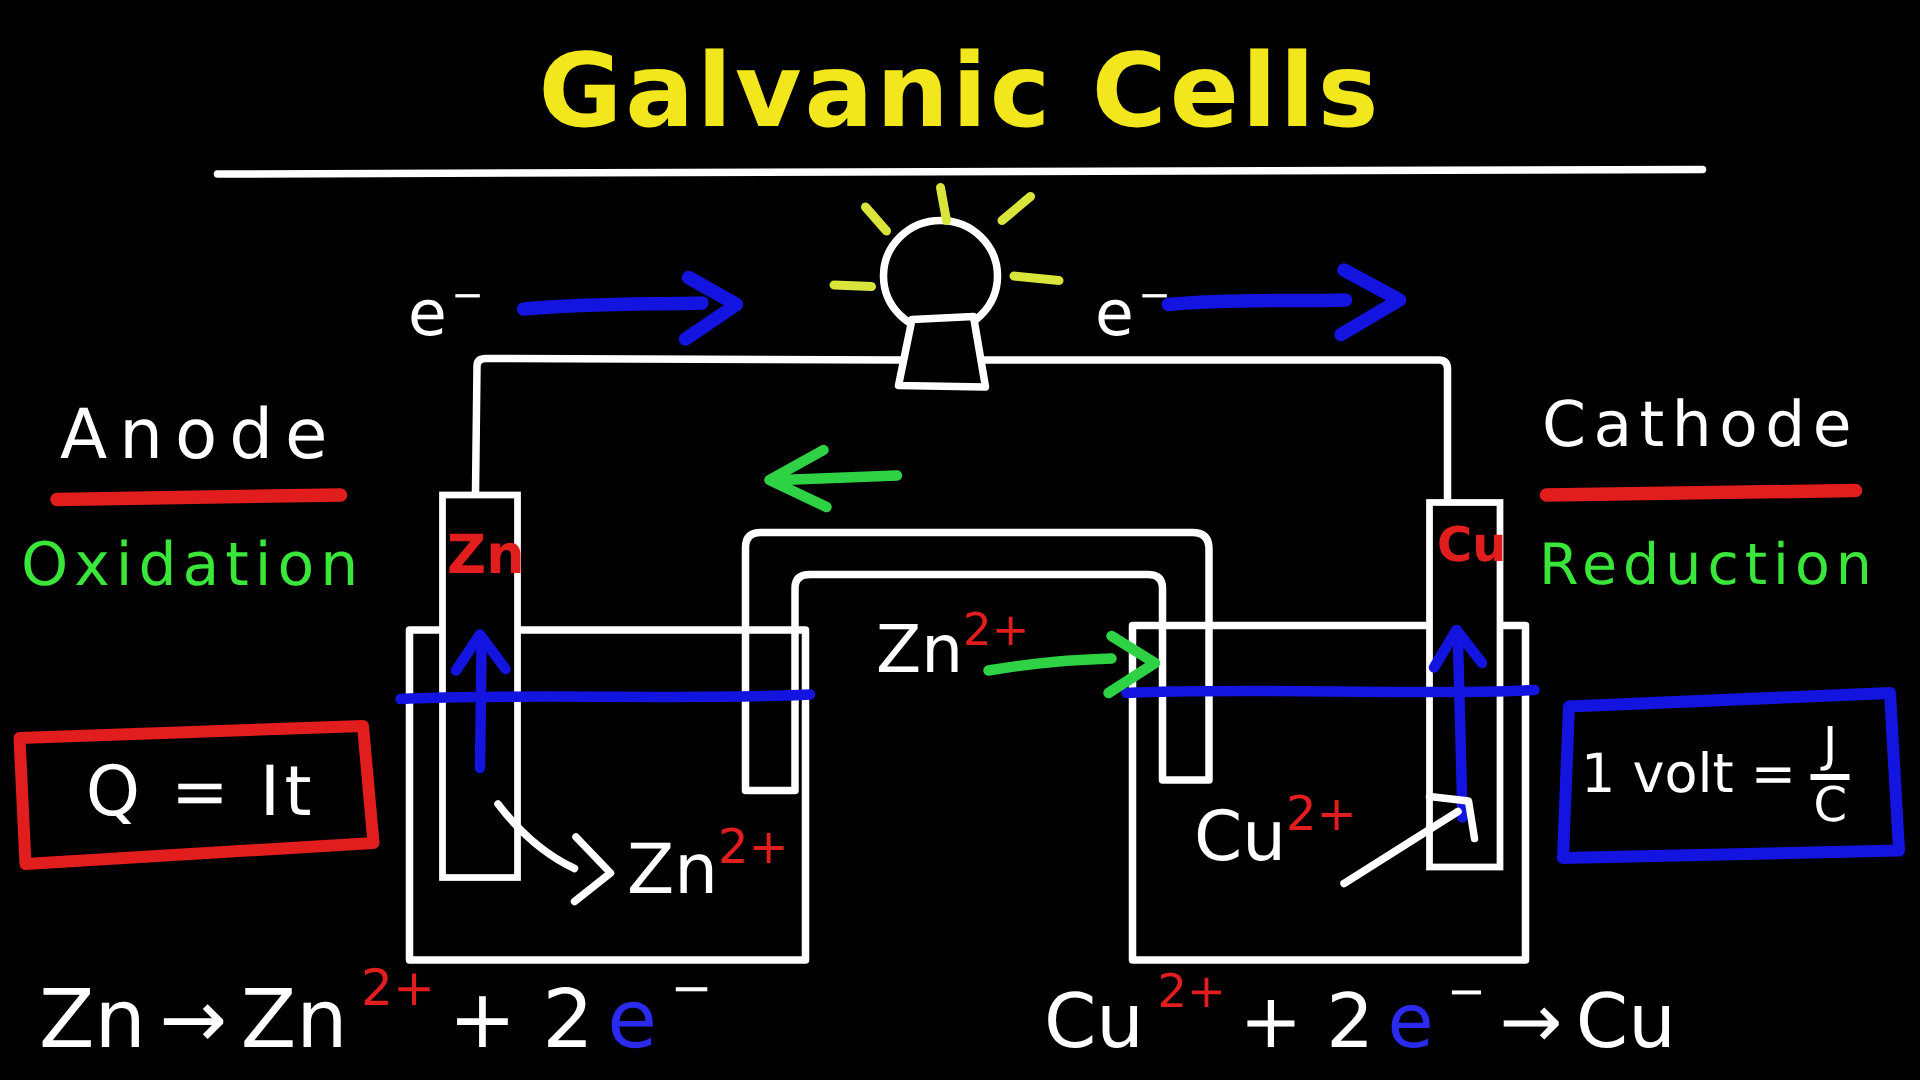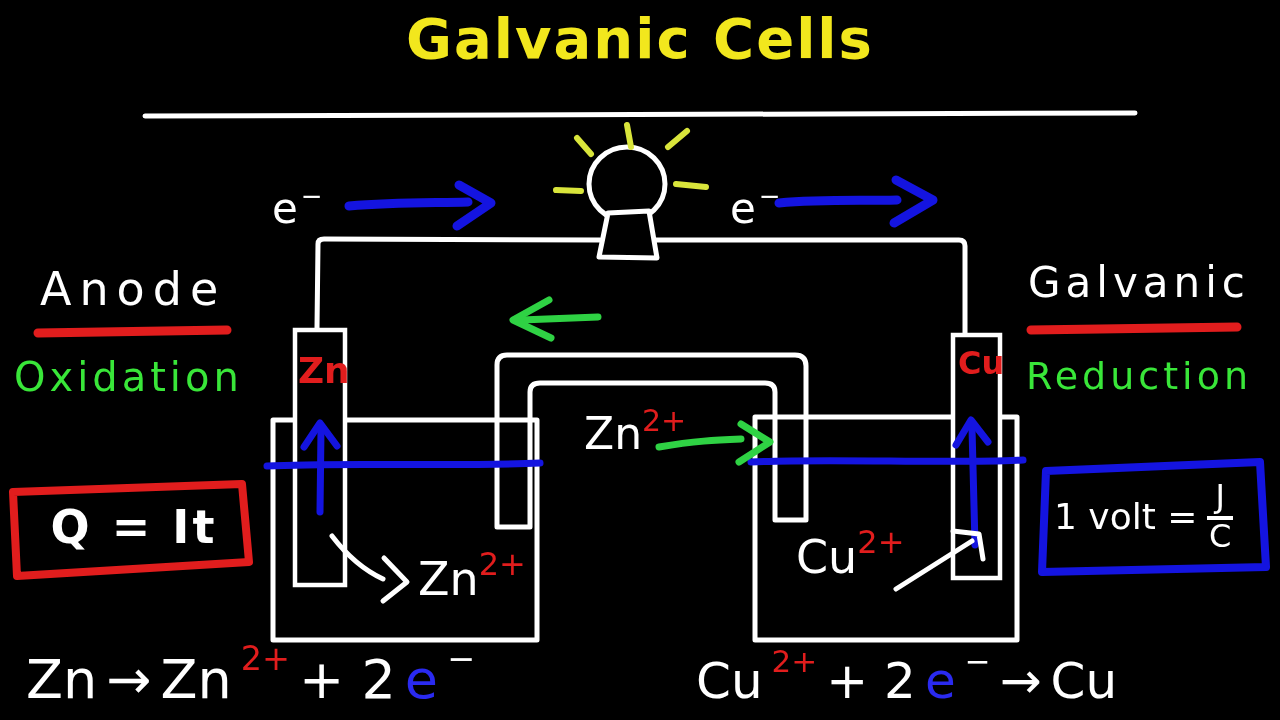--- a/index.html
+++ b/index.html
@@ -8,42 +8,42 @@
   }
   *{margin:0;padding:0;box-sizing:border-box;}
   html,body{width:1280px;height:720px;}
   body{background:var(--bg);font-family:"DejaVu Sans",sans-serif;position:relative;overflow:hidden;color:var(--white);}
   #stage{position:absolute;inset:0;width:1280px;height:720px;}
   svg#draw{position:absolute;inset:0;}
   .s-white{stroke:var(--white);} .s-blue{stroke:var(--blue);} .s-green{stroke:var(--green);}
   .s-red{stroke:var(--red);} .s-ray{stroke:var(--ray);}
   .f-none{fill:none;} .f-black{fill:var(--bg);}
   .abs{position:absolute;white-space:nowrap;}
-  .title{left:0;right:0;top:6px;text-align:center;font-size:56px;font-weight:bold;color:var(--yellow);letter-spacing:2px;}
+  .title{left:0;right:0;top:22px;text-align:center;font-size:68px;font-weight:bold;color:var(--yellow);letter-spacing:2px;}
   .elabel{font-size:42px;color:var(--white);}
   .elabel .sup{font-size:26px;position:relative;top:-18px;left:3px;}
   .anode{left:40px;top:262px;font-size:46px;letter-spacing:8px;}
   .cathode{left:1028px;top:258px;font-size:42px;letter-spacing:5px;}
   .process{color:var(--textgreen);}
   .oxidation{left:14px;top:354px;font-size:40px;letter-spacing:4px;}
   .reduction{left:1026px;top:354px;font-size:38px;letter-spacing:4px;}
   .sulfate{left:612px;top:292px;font-size:36px;}
   .sulfate sub{font-size:26px;}
   .sulfate .sup{font-size:24px;position:relative;top:-16px;left:2px;}
   .ion .sup{color:var(--red);position:relative;}
   .ion-bridge{left:584px;top:408px;font-size:44px;}
   .ion-bridge .sup{font-size:30px;top:-18px;}
   .ion-zn-beaker{left:418px;top:552px;font-size:46px;}
   .ion-zn-beaker .sup{font-size:32px;top:-20px;}
   .ion-cu-beaker{left:796px;top:530px;font-size:46px;}
   .ion-cu-beaker .sup{font-size:32px;top:-20px;}
   .electrode-label{color:var(--red);font-weight:bold;}
   .zn-electrode{left:298px;top:350px;font-size:36px;}
   .cu-electrode{left:958px;top:344px;font-size:32px;}
-  .qbox-text{left:36px;top:500px;width:196px;text-align:center;font-size:46px;letter-spacing:3px;font-weight:bold;}
+  .qbox-text{left:36px;top:500px;width:196px;text-align:center;font-size:46px;letter-spacing:3px;}
   .voltbox{left:1054px;top:480px;width:200px;display:flex;align-items:center;gap:10px;}
   .volt-prefix{font-size:36px;}
   .fraction{display:inline-flex;flex-direction:column;align-items:center;font-size:32px;line-height:1.05;}
   .fraction .num{border-bottom:4px solid var(--white);padding:0 8px 2px 8px;}
   .eq{display:flex;align-items:flex-start;gap:9px;font-size:54px;}
   .eq-left{left:26px;top:648px;}
   .eq-right{left:696px;top:652px;font-size:50px;}
   .eq .sup{font-size:0.62em;position:relative;top:-0.28em;}
   [data-color="white"]{color:var(--white);}
   [data-color="red"]{color:var(--red);}
@@ -131,21 +131,21 @@
 
   <div class="abs elabel" style="left:272px;top:184px;">
     <span>e</span><span class="sup">−</span>
   </div>
   <div class="abs elabel" style="left:730px;top:184px;">
     <span>e</span><span class="sup">−</span>
   </div>
 
   <div class="abs oxidation process">Oxidation</div>
   <div class="abs anode">Anode</div>
-  <div class="abs cathode">Galvanic</div>
+  <div class="abs cathode">Cathode</div>
   <div class="abs reduction process">Reduction</div>
 
 
   <div class="abs ion ion-bridge">
     <span>Zn</span><span class="sup">2+</span>
   </div>
 
   <div class="abs electrode-label zn-electrode">Zn</div>
   <div class="abs electrode-label cu-electrode">Cu</div>
 

